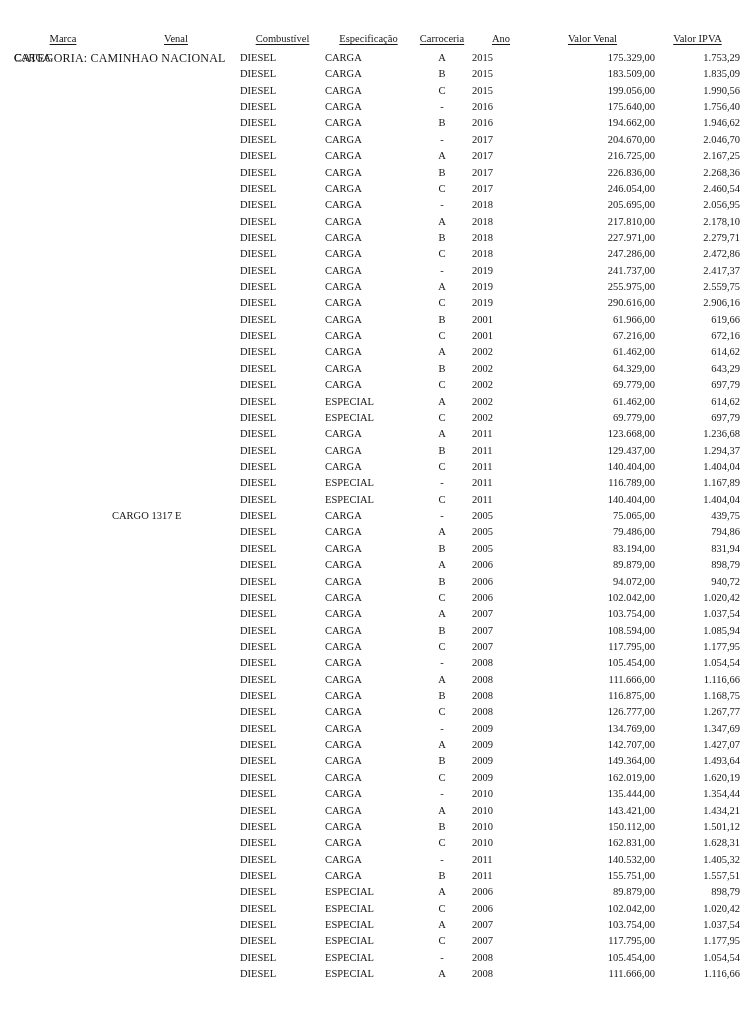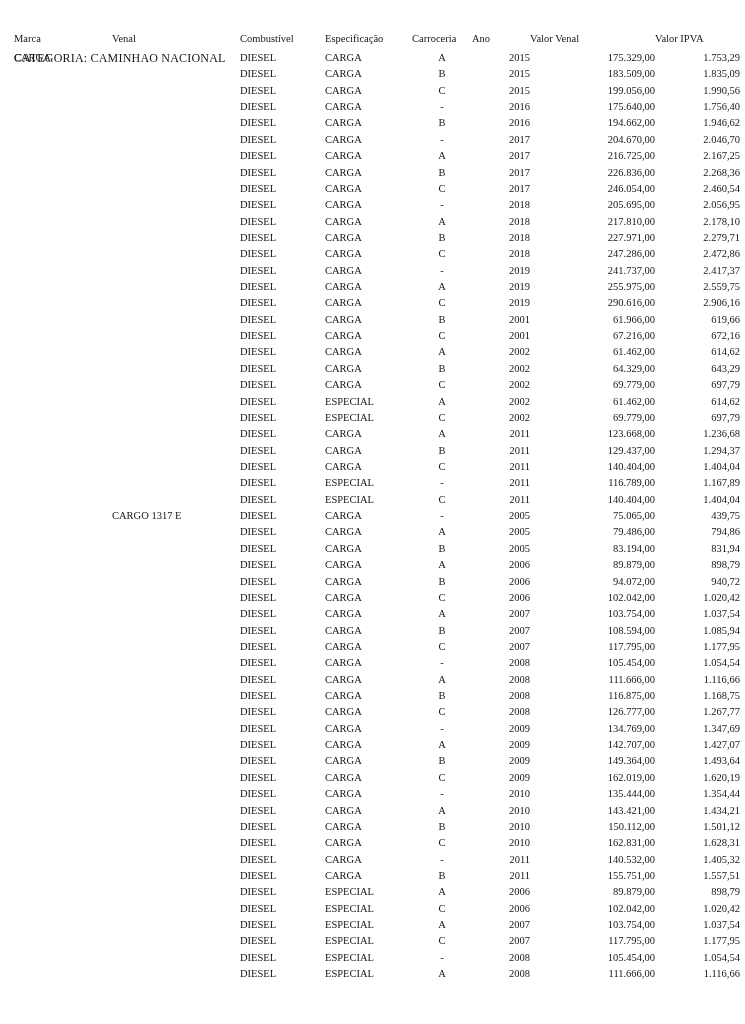--- a/index.html
+++ b/index.html
@@ -40,40 +40,41 @@
     font-weight: normal;
     font-size: 10.5px;
     white-space: nowrap;
     overflow: hidden;
     vertical-align: middle;
   }
   table.veh th {
     height: 17px;
     padding-top: 6px;
     vertical-align: top;
-    text-align: left;
+    text-align: center;
+    text-decoration: underline;
     text-underline-offset: 2px;
     margin-top: 25px;
   }
   table.veh td {
     height: 16.36px;
     line-height: 16.36px;
   }
   
   th:nth-child(1) { width: 98px; }
   th:nth-child(2) { width: 128px; }
   th:nth-child(3) { width: 85px; }
   th:nth-child(4) { width: 87px; }
   th:nth-child(5) { width: 60px; }
   th:nth-child(6) { width: 58px; }
   th:nth-child(7) { width: 125px; }
   th:nth-child(8) { width: 85px; }
   
   td:nth-child(5) { text-align: center; }
-  td:nth-child(6) { text-align: right; padding-left: 10px; }
+  td:nth-child(6) { text-align: left; padding-left: 10px; }
   td:nth-child(7), td:nth-child(8) { text-align: right; padding-right: 3px; }
   th:nth-child(5), th:nth-child(6), th:nth-child(7), th:nth-child(8) { text-align: center; }
   th:nth-child(6) { padding-left: 10px; }
 </style>
 </head>
 <body>
 
 <div class="page">
   <div class="category">CATEGORIA: CAMINHAO NACIONAL</div>
 

